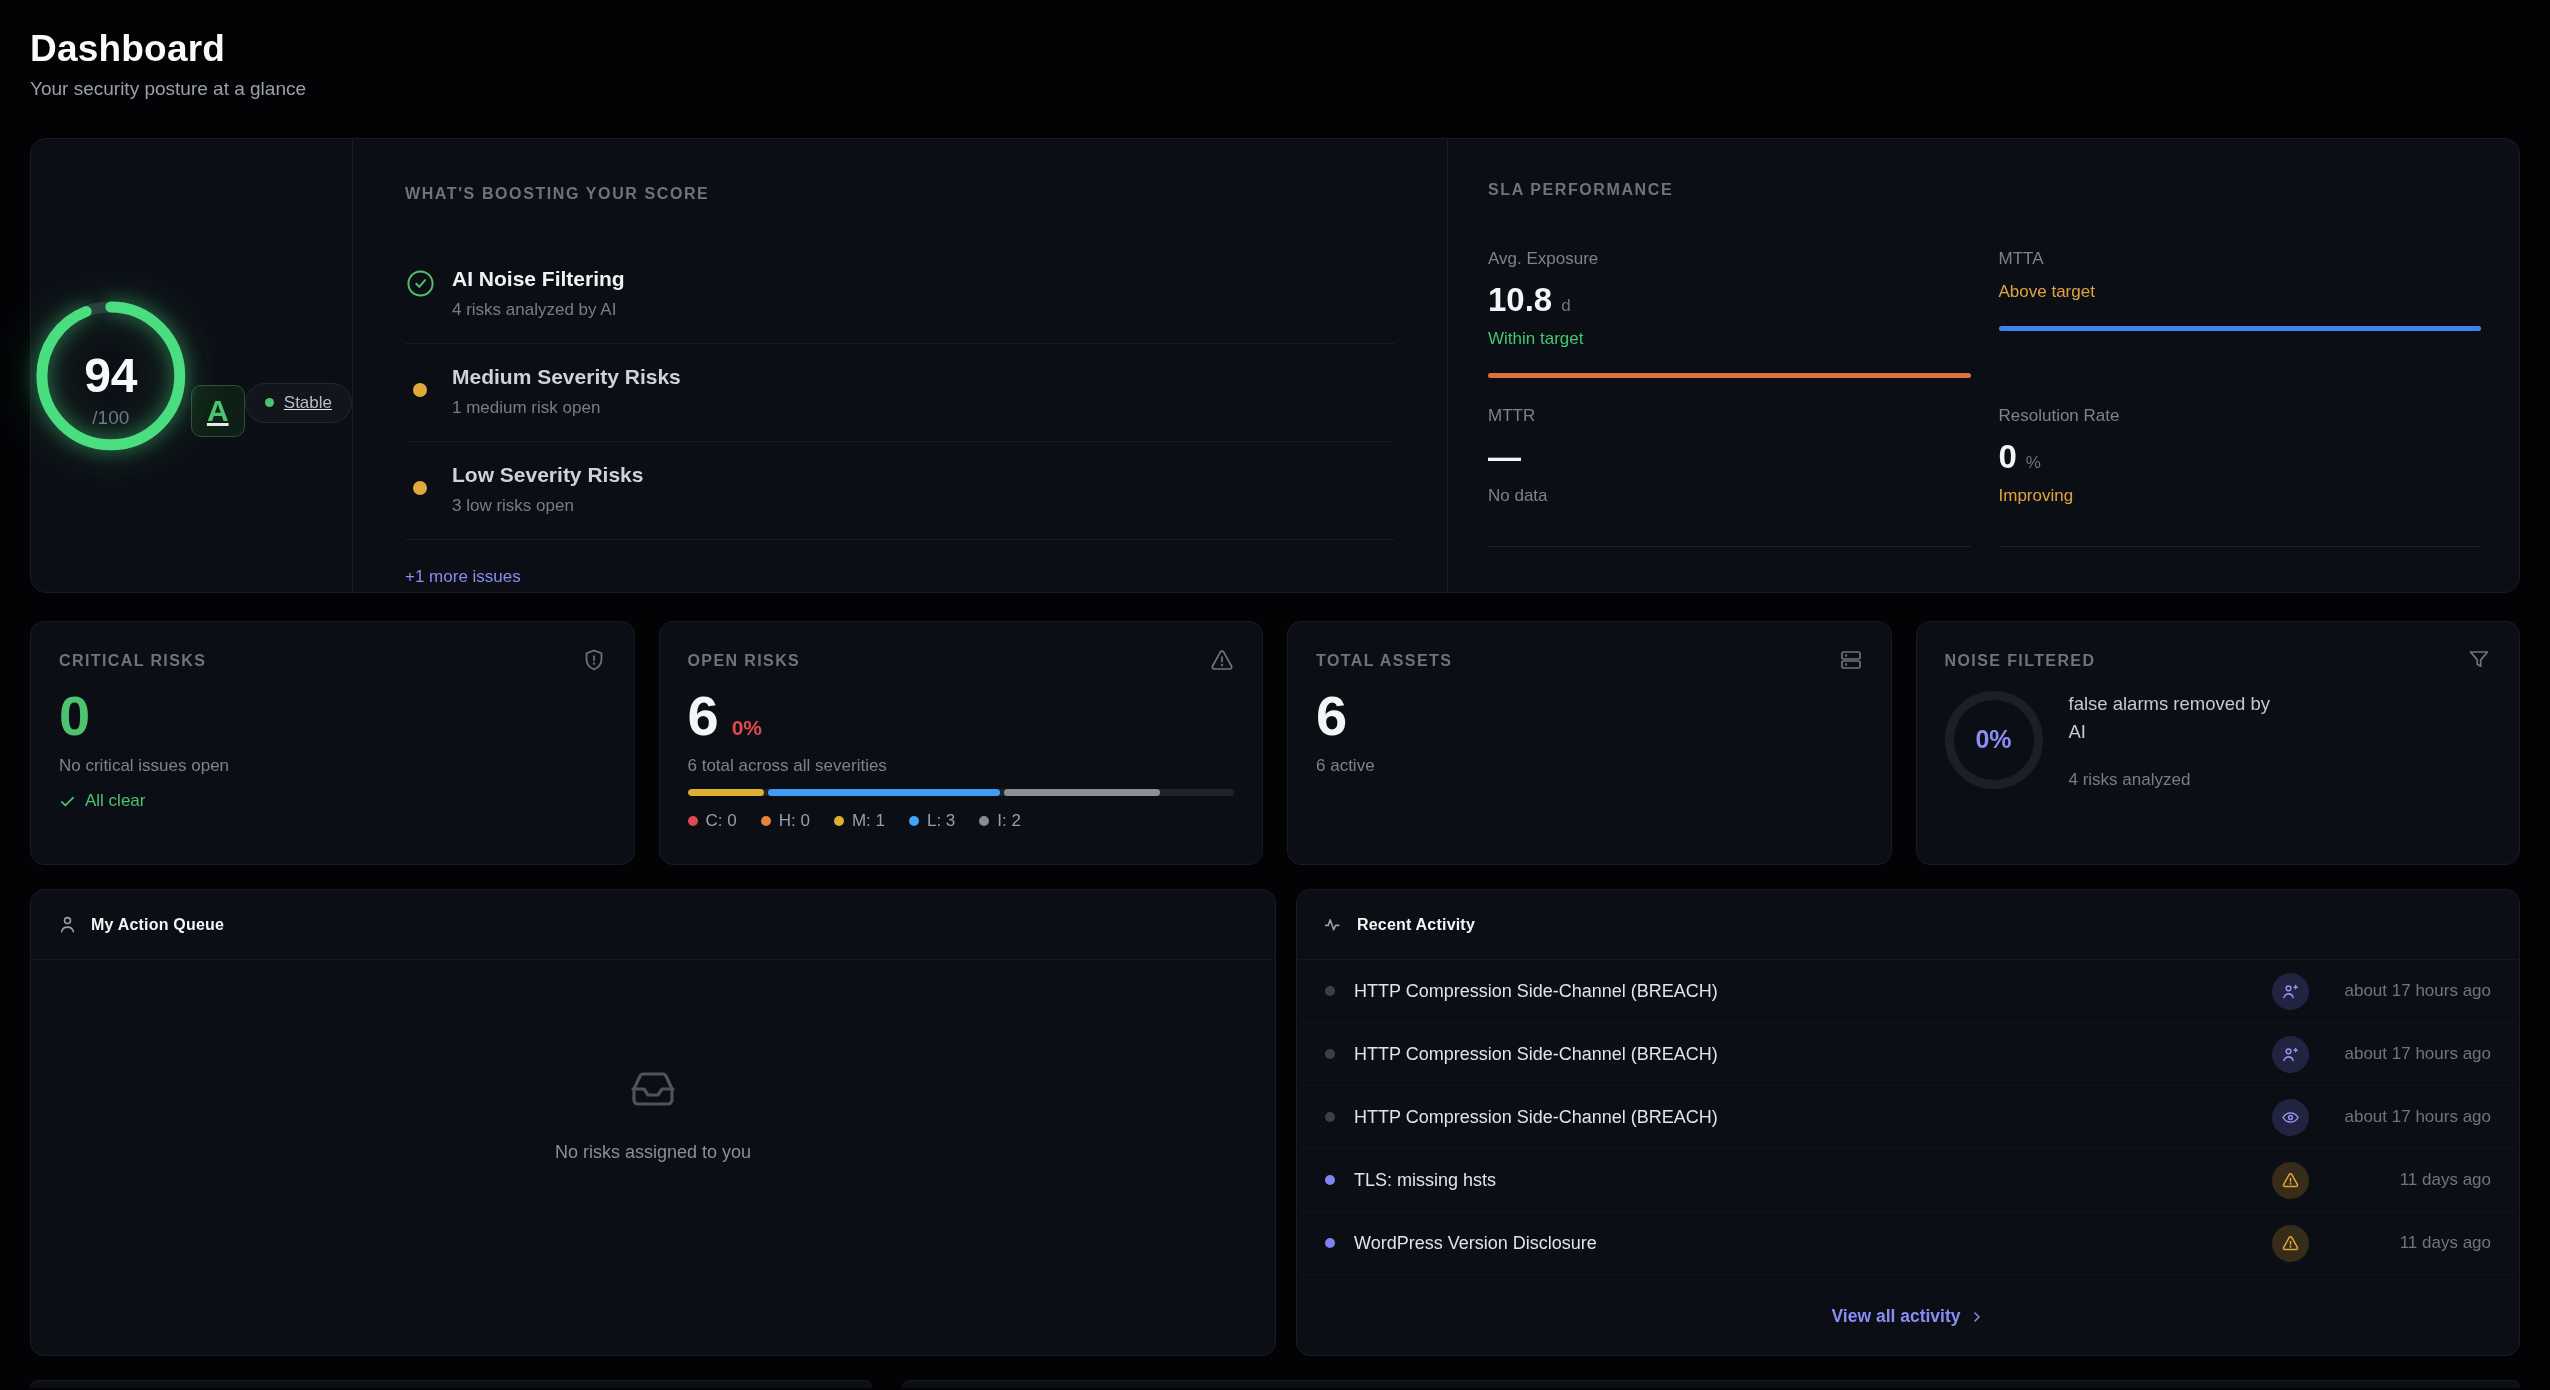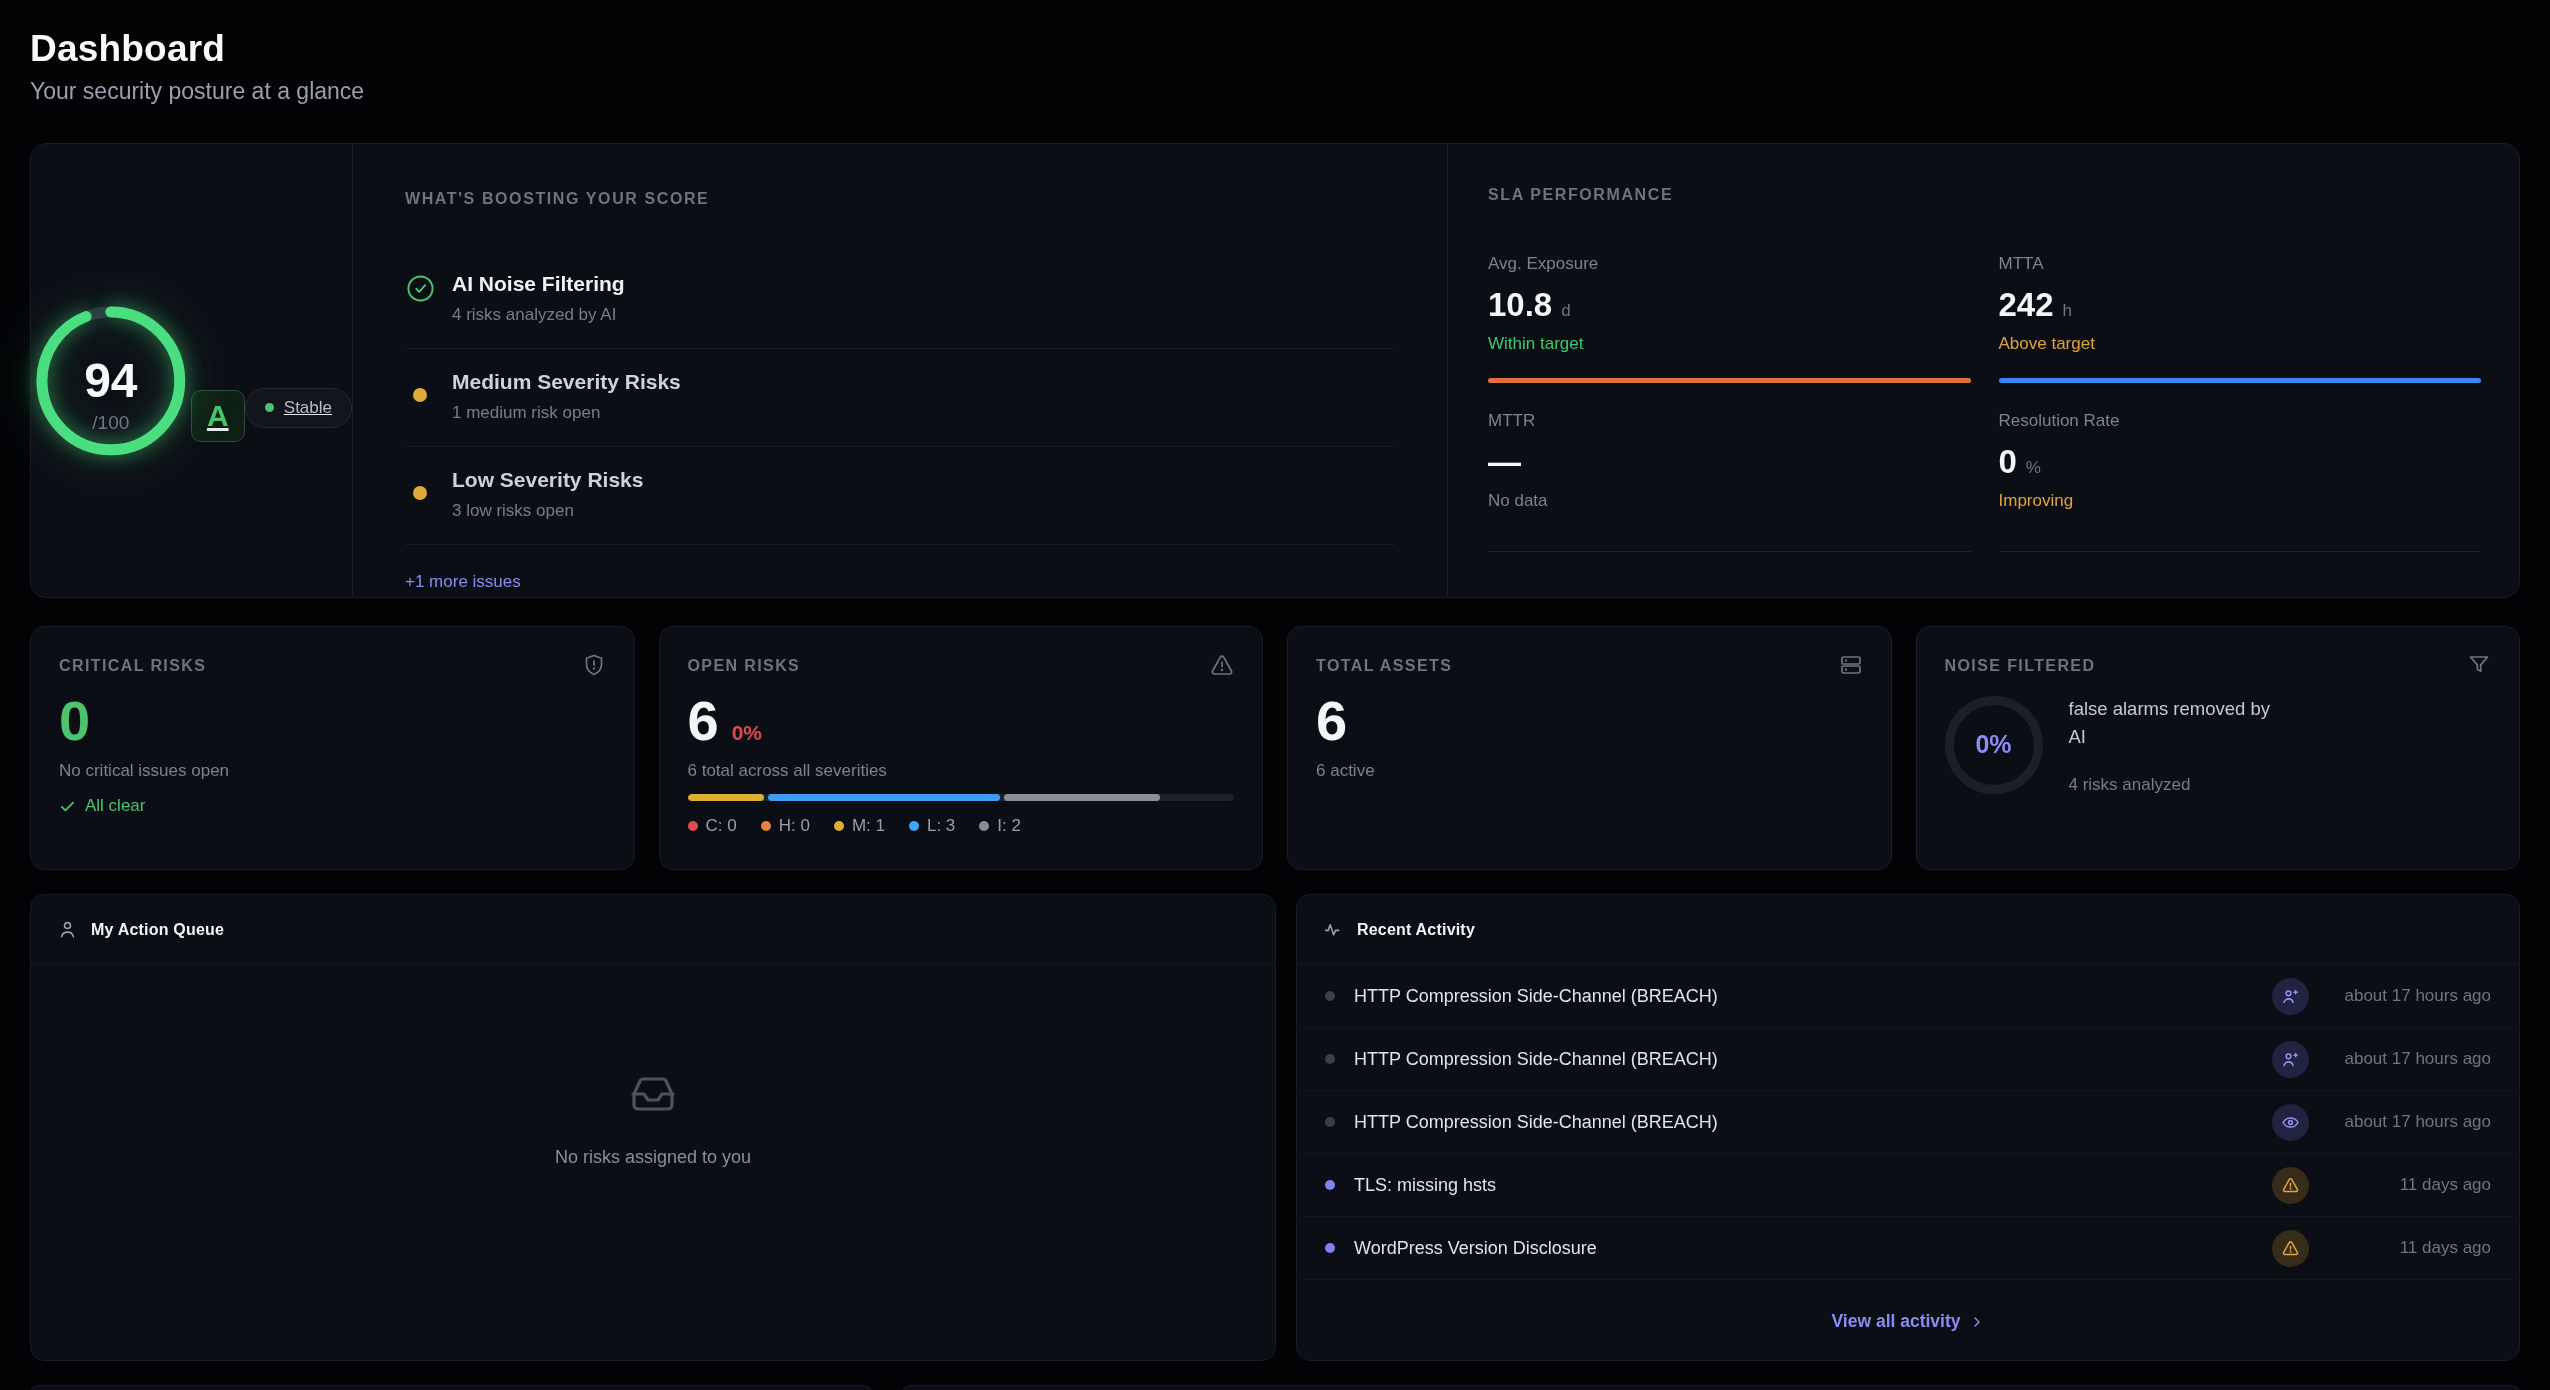--- a/index.html
+++ b/index.html
@@ -10,21 +10,21 @@
     -webkit-font-smoothing: antialiased;
   }
   .page {
     width: 2550px; height: 1390px;
     padding: 28px 30px 0 30px;
     overflow: hidden;
     background: #030306;
   }
   
   .page-title { font-size: 37px; font-weight: 800; color: #fafafa; letter-spacing: .2px; }
-  .page-subtitle { margin-top: 8px; font-size: 23px; color: #9aa0ab; }
+  .page-subtitle { margin-top: 8px; font-size: 19px; color: #9aa0ab; }
 
   
   .card {
     background: #0c0e15;
     border: 1px solid #171b25;
     border-radius: 16px;
   }
 
   
   .hero {
@@ -271,24 +271,20 @@
           <div class="metric-value-row">
             <span class="metric-value">10.8</span>
             <span class="metric-unit">d</span>
           </div>
           <div class="metric-status" style="color: rgb(63, 201, 110);">Within target</div>
           <div class="metric-bar" style="background-color: rgb(224, 112, 58);"></div>
         </div>
 
         <div>
           <div class="metric-label">MTTA</div>
-          <div class="metric-value-row">
-            <span class="metric-value">242</span>
-            <span class="metric-unit">h</span>
-          </div>
           <div class="metric-status" style="color: rgb(226, 163, 61);">Above target</div>
           <div class="metric-bar" style="background-color: rgb(59, 134, 240);"></div>
         </div>
 
         <div>
           <div class="metric-label">MTTR</div>
           <div class="metric-value-row">
             <span class="metric-value">—</span>
           </div>
           <div class="metric-status" style="color: rgb(123, 130, 144);">No data</div>

